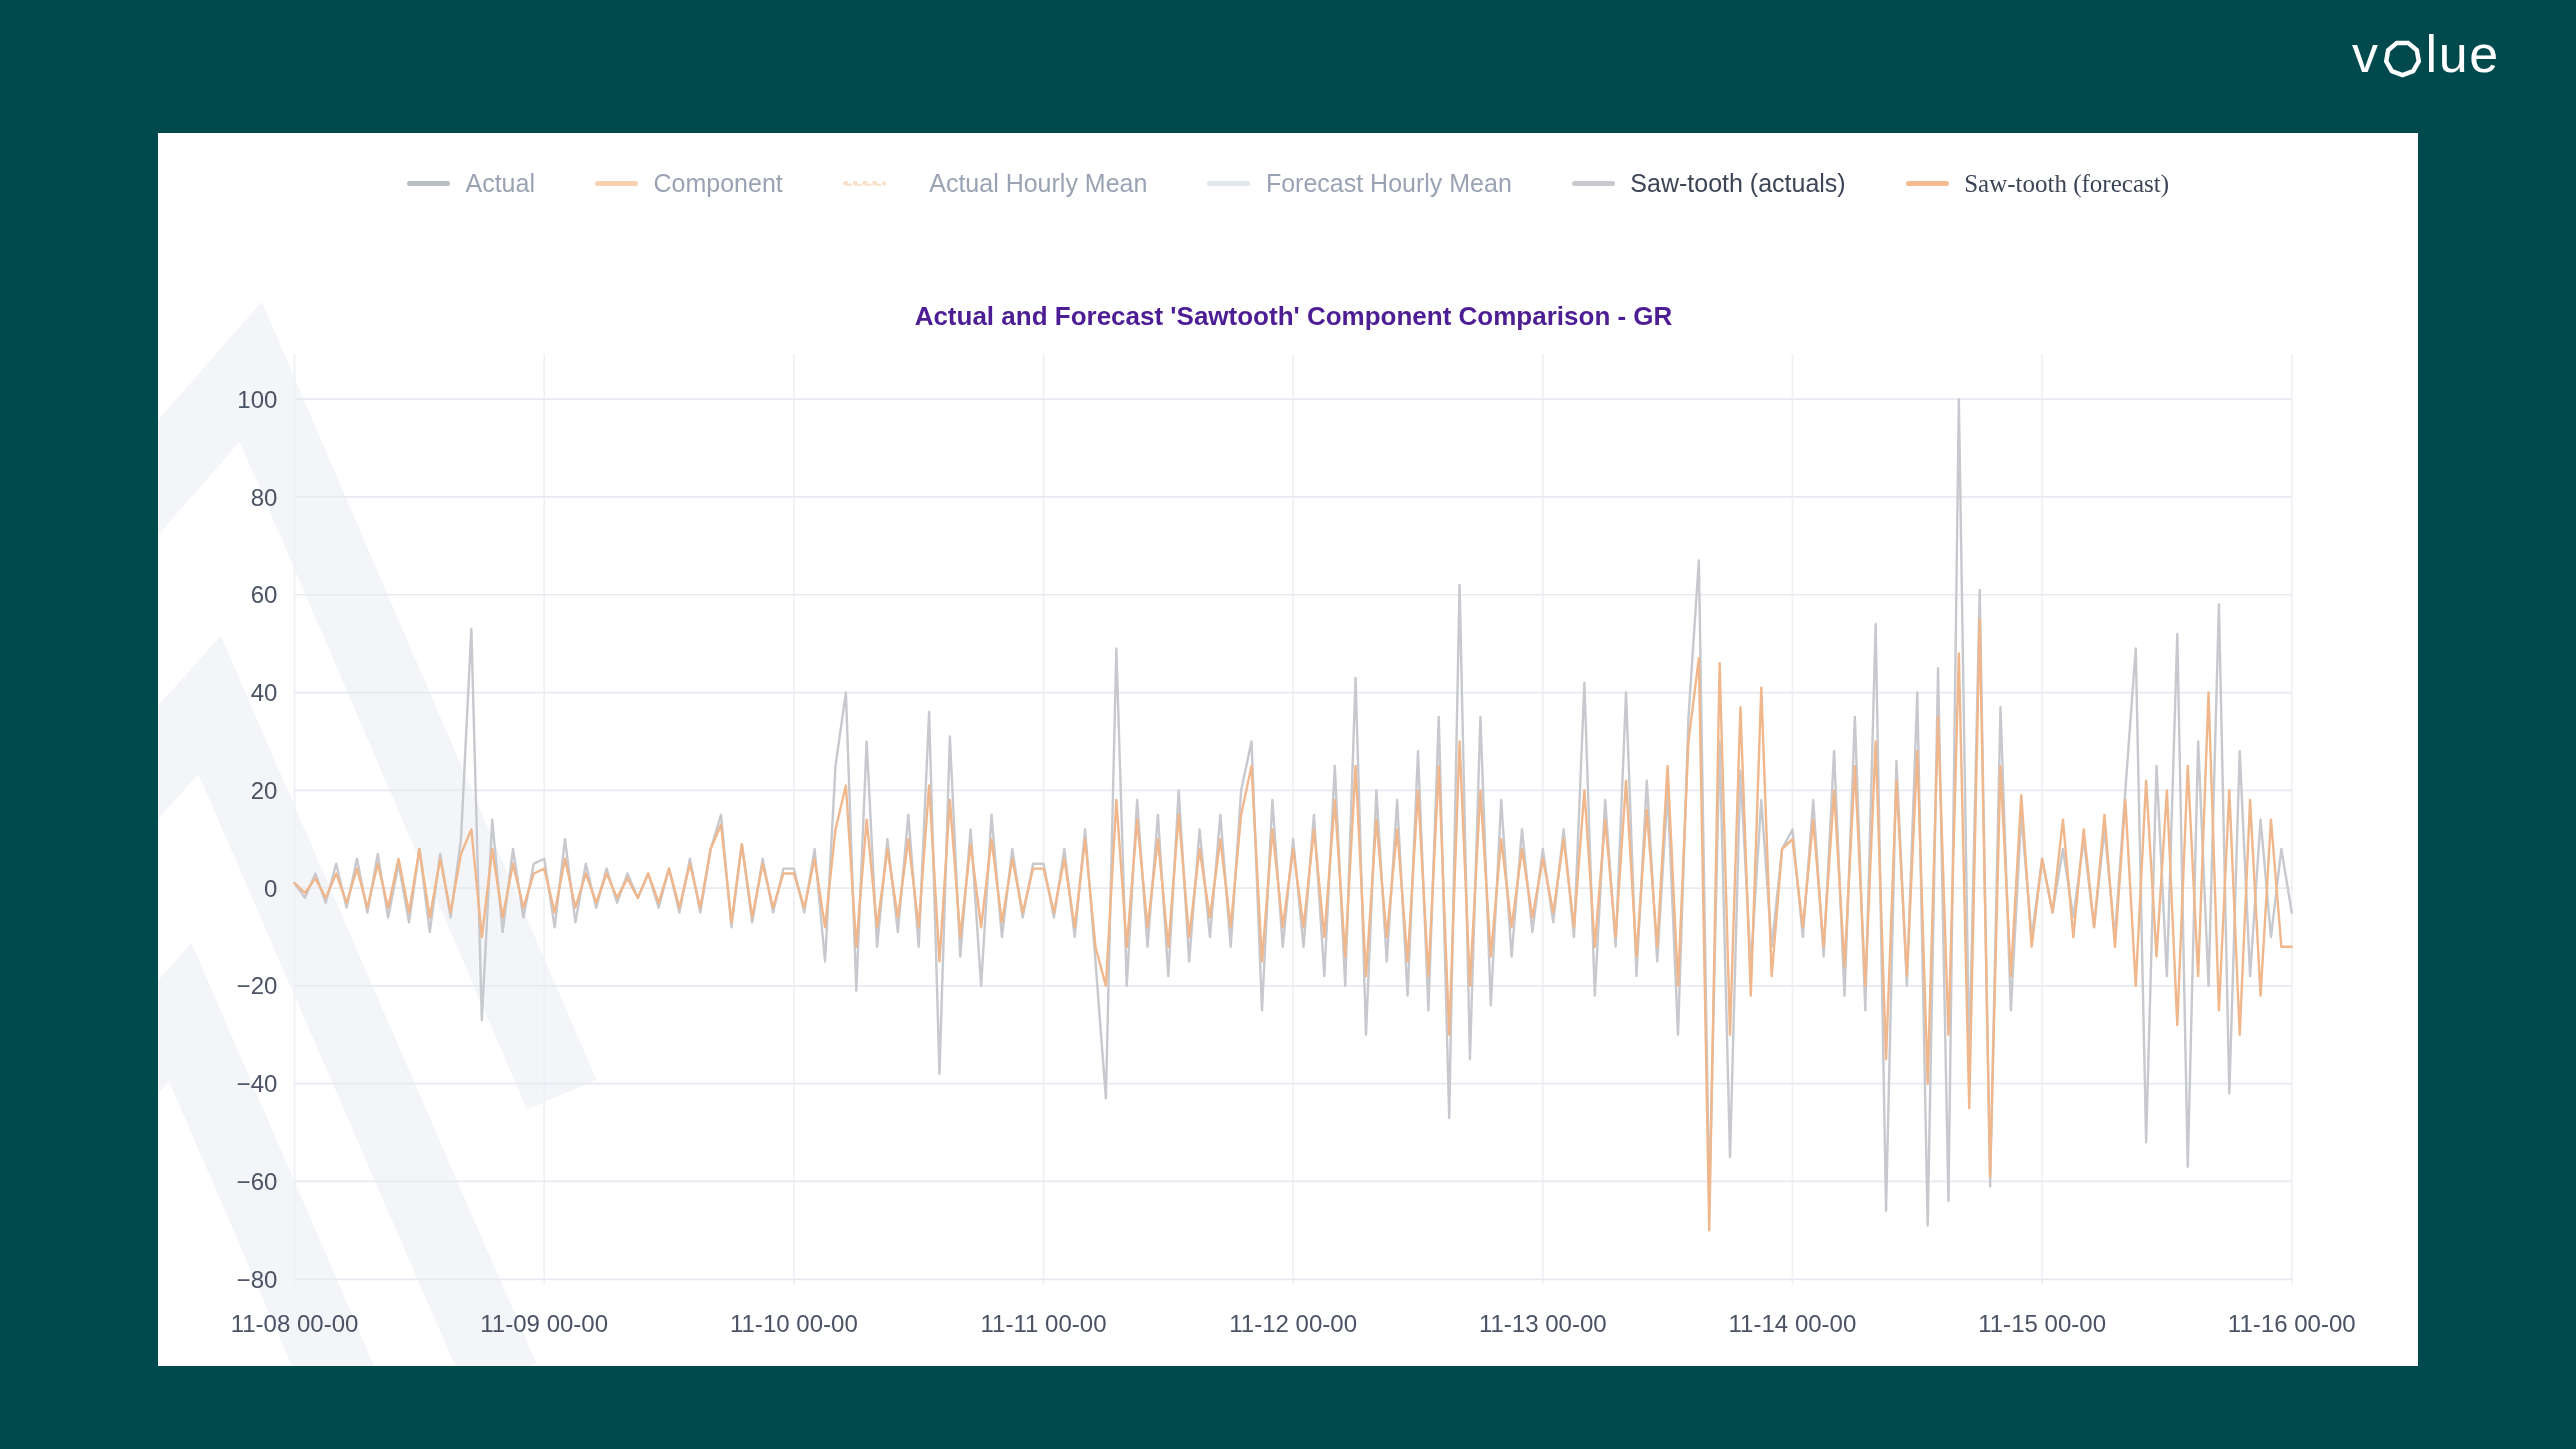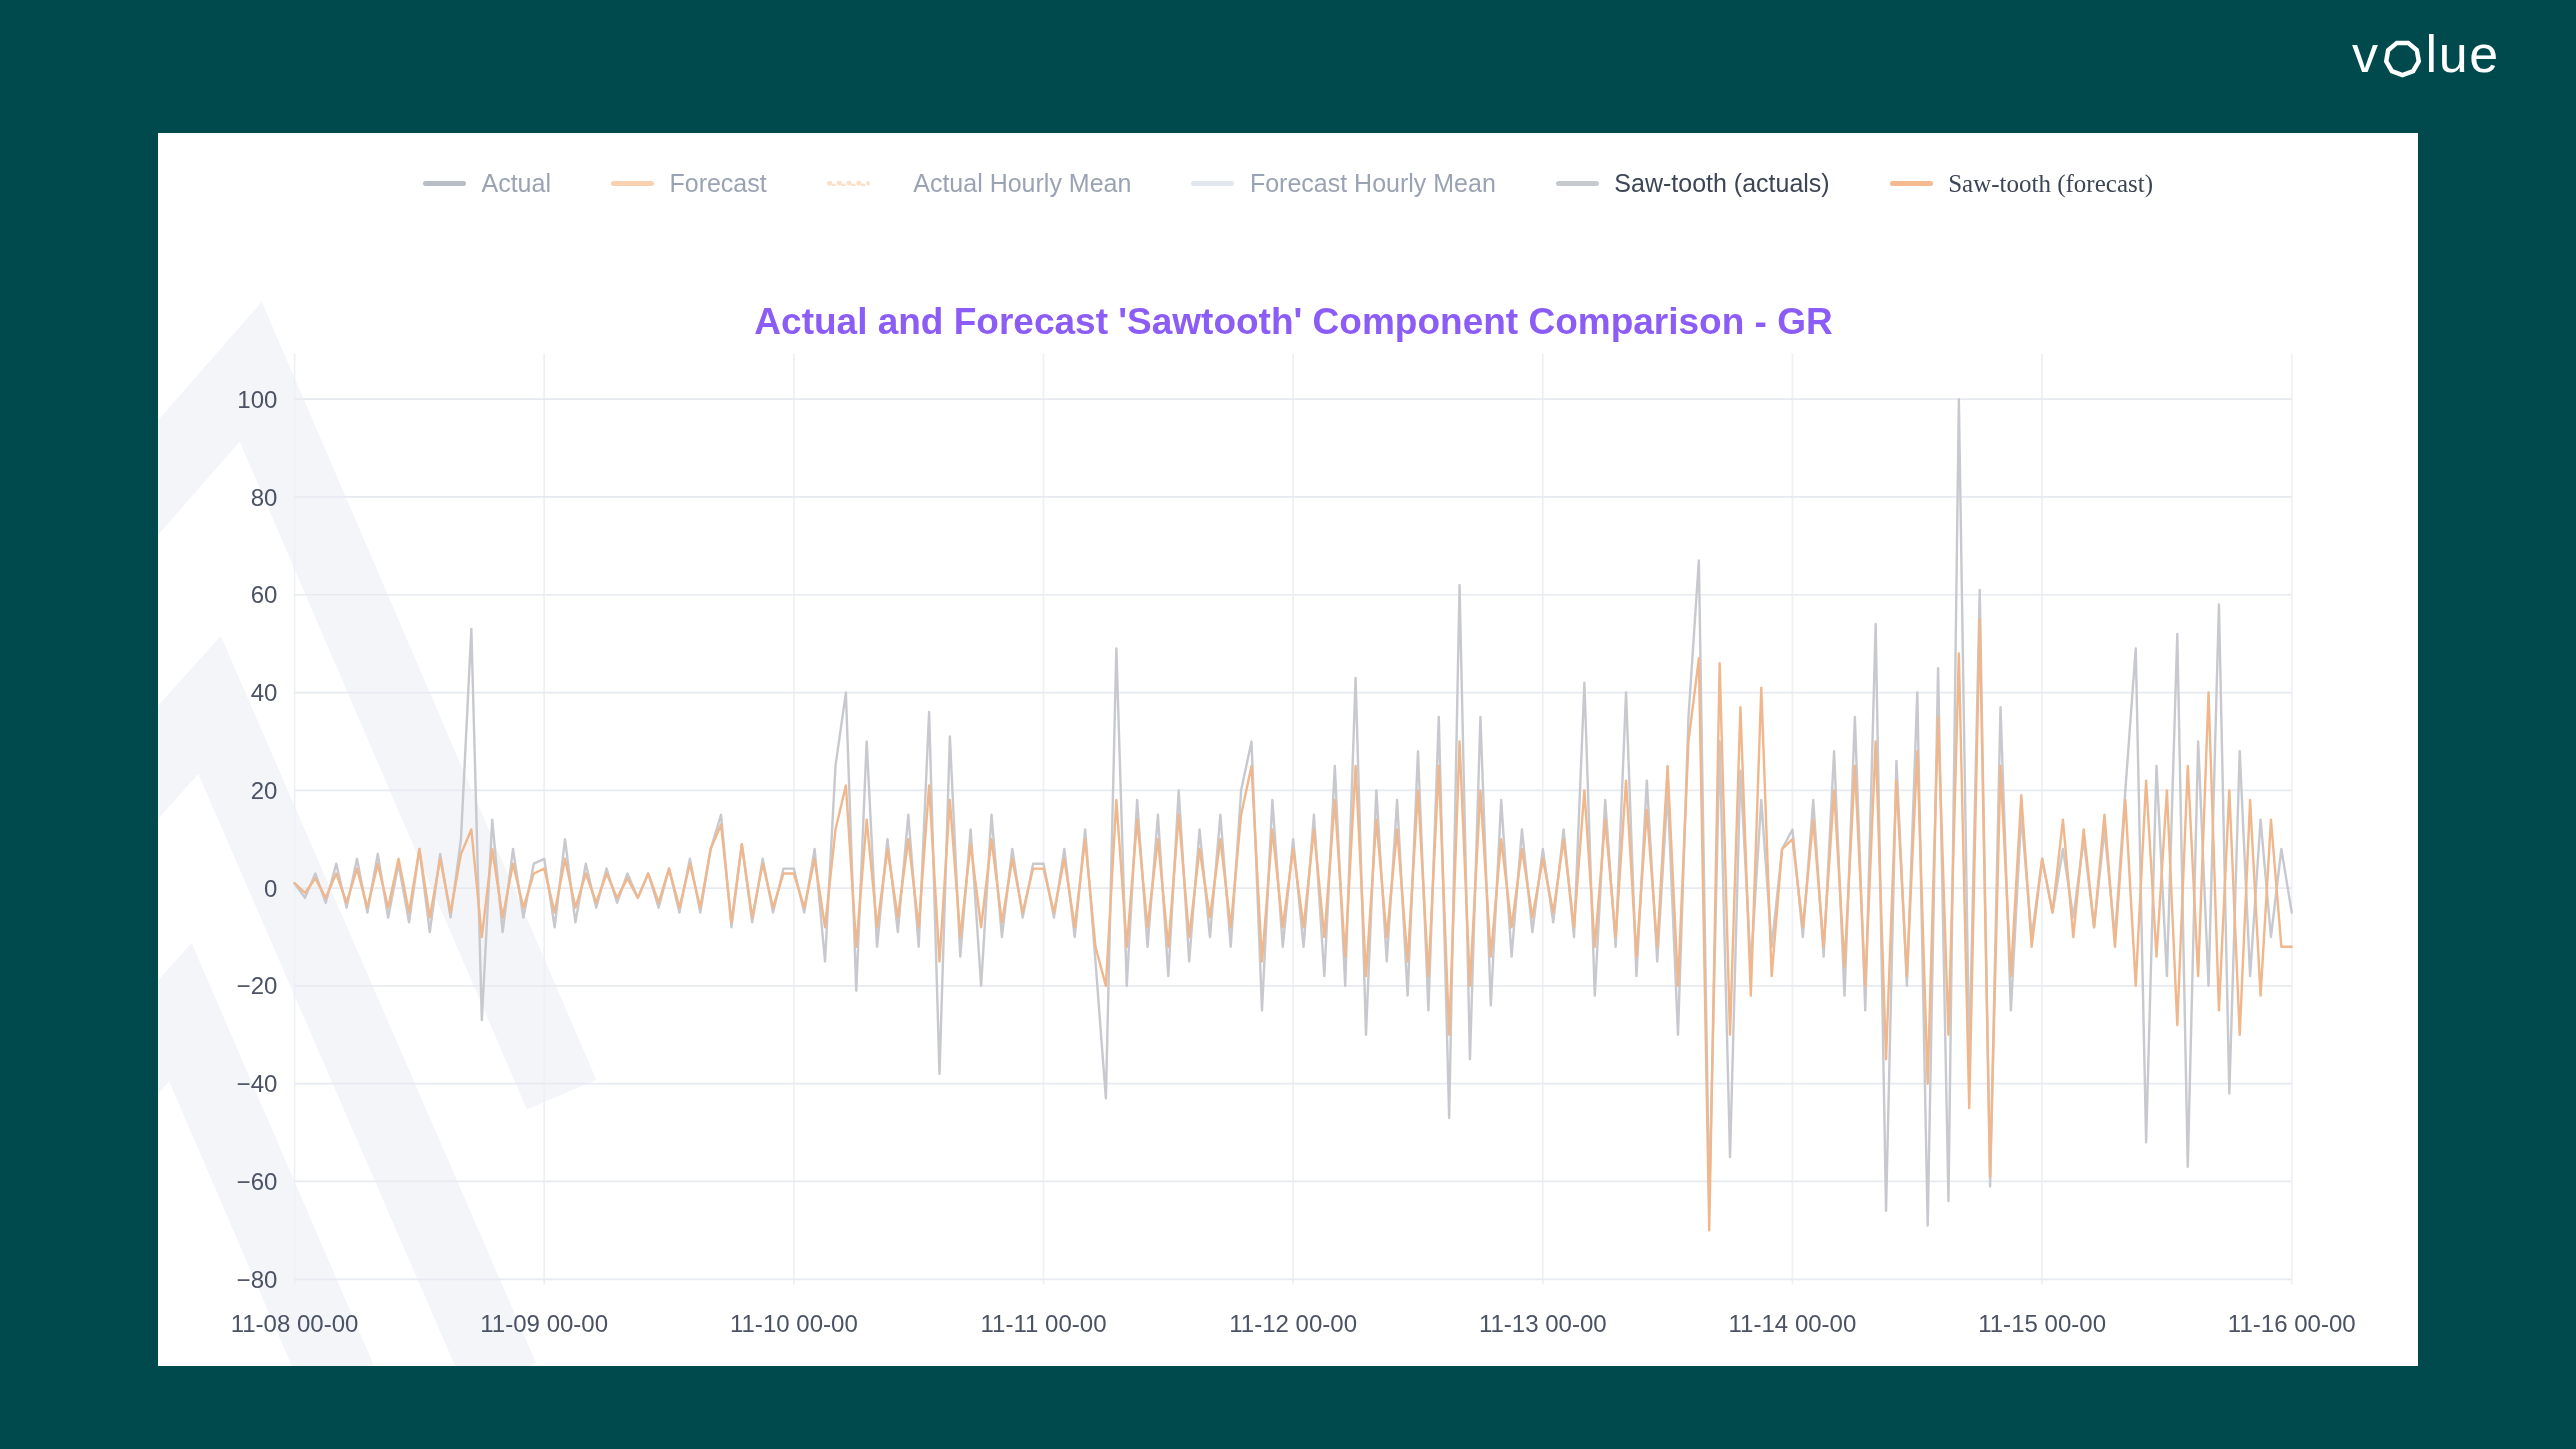--- a/index.html
+++ b/index.html
@@ -20,21 +20,21 @@
   }
   .legend{
     position:absolute;top:38px;left:0;right:0;
     display:flex;justify-content:center;align-items:center;gap:60px;
   }
   .legend-item{display:flex;align-items:center;gap:15.5px;cursor:pointer;}
   .legend-swatch{width:43px;height:5.2px;border-radius:2.6px;flex:0 0 auto;}
   .legend-label{font-size:25px;line-height:1;}
   .chart-title{
     position:absolute;top:168px;left:137px;width:1997px;
-    text-align:center;font-size:37px;font-weight:600;color:#8b5cf6;
+    text-align:center;font-size:26px;font-weight:600;color:#4c1d95;
   }
   #plot{position:absolute;left:0;top:0;}
 </style>
 </head>
 <body>
 
 <div class="brand">
   <span id="brand-v">v</span>
   <svg class="o-mark" width="39" height="39" viewBox="0 0 40 40">
     <polygon points="25.8,4 34.7,11.5 36.7,23 30.9,33 20,37 9.1,33 3.3,23 5.3,11.5 14.2,4" fill="none" stroke="#ffffff" stroke-width="4.6" stroke-linejoin="miter"></polygon>
@@ -88,21 +88,21 @@
       <polyline points="159.0,873.7 171.1,890.8 183.2,862.4 195.3,896.5 207.5,851.0 219.6,902.2 231.7,845.3 243.8,907.9 255.9,839.6 268.0,913.6 280.1,851.0 292.3,919.3 304.4,833.9 316.5,930.7 328.6,839.6 340.7,913.6 352.8,822.5 364.9,577.6 377.1,1033.2 389.2,799.7 401.3,930.7 413.4,833.9 425.5,913.6 437.6,851.0 449.8,845.3 461.9,925.0 474.0,822.5 486.1,919.3 498.2,851.0 510.3,902.2 522.4,856.7 534.6,896.5 546.7,862.4 558.8,890.8 570.9,862.4 583.0,902.2 595.1,856.7 607.2,907.9 619.4,845.3 631.5,907.9 643.6,833.9 655.7,794.0 667.8,925.0 679.9,828.2 692.0,919.3 704.2,845.3 716.3,907.9 728.4,856.7 740.5,856.7 752.6,907.9 764.7,833.9 776.8,964.9 789.0,737.1 801.1,651.7 813.2,999.0 825.3,708.6 837.4,947.8 849.5,822.5 861.6,930.7 873.8,794.0 885.9,947.8 898.0,674.4 910.1,1095.8 922.2,702.9 934.3,959.2 946.4,811.1 958.6,993.3 970.7,794.0 982.8,936.4 994.9,833.9 1007.0,913.6 1019.1,851.0 1031.3,851.0 1043.4,913.6 1055.5,833.9 1067.6,936.4 1079.7,811.1 1091.8,964.9 1103.9,1124.3 1116.1,600.4 1128.2,993.3 1140.3,776.9 1152.4,947.8 1164.5,794.0 1176.6,981.9 1188.7,765.6 1200.9,964.9 1213.0,811.1 1225.1,936.4 1237.2,794.0 1249.3,947.8 1261.4,765.6 1273.5,708.6 1285.7,1021.8 1297.8,776.9 1309.9,947.8 1322.0,822.5 1334.1,947.8 1346.2,794.0 1358.3,981.9 1370.5,737.1 1382.6,993.3 1394.7,634.6 1406.8,1050.3 1418.9,765.6 1431.0,964.9 1443.1,776.9 1455.3,1004.7 1467.4,720.0 1479.5,1021.8 1491.6,680.1 1503.7,1147.1 1515.8,526.4 1527.9,1078.7 1540.1,680.1 1552.2,1016.1 1564.3,776.9 1576.4,959.2 1588.5,811.1 1600.6,930.7 1612.8,833.9 1624.9,919.3 1637.0,811.1 1649.1,936.4 1661.2,640.3 1673.3,1004.7 1685.4,776.9 1697.6,947.8 1709.7,651.7 1721.8,981.9 1733.9,754.2 1746.0,964.9 1758.1,765.6 1770.2,1050.3 1782.4,680.1 1794.5,497.9 1806.6,1243.9 1818.7,708.6 1830.8,1192.6 1842.9,742.8 1855.0,970.6 1867.2,776.9 1879.3,947.8 1891.4,833.9 1903.5,811.1 1915.6,936.4 1927.7,776.9 1939.8,959.2 1952.0,720.0 1964.1,1004.7 1976.2,680.1 1988.3,1021.8 2000.4,571.9 2012.5,1255.3 2024.6,731.4 2036.8,993.3 2048.9,651.7 2061.0,1272.4 2073.1,623.2 2085.2,1243.9 2097.3,310.0 2109.4,1078.7 2121.6,532.1 2133.7,1226.8 2145.8,668.7 2157.9,1021.8 2170.0,794.0 2182.1,936.4 2194.3,845.3 2206.4,907.9 2218.5,833.9 2230.6,913.6 2242.7,822.5 2254.8,925.0 2266.9,811.1 2279.1,936.4 2291.2,765.6 2303.3,600.4 2315.4,1175.5 2327.5,737.1 2339.6,981.9 2351.7,583.3 2363.9,1204.0 2376.0,708.6 2388.1,993.3 2400.2,549.2 2412.3,1118.6 2424.4,720.0 2436.5,981.9 2448.7,799.7 2460.8,936.4 2472.9,833.9 2485.0,907.9" fill="none" stroke="#c7c9ce" stroke-width="2.8" stroke-linejoin="round" stroke-linecap="round"></polyline>
       <polyline points="159.0,873.7 171.1,885.1 183.2,868.1 195.3,890.8 207.5,862.4 219.6,896.5 231.7,856.7 243.8,902.2 255.9,851.0 268.0,902.2 280.1,845.3 292.3,907.9 304.4,833.9 316.5,913.6 328.6,845.3 340.7,907.9 352.8,839.6 364.9,811.1 377.1,936.4 389.2,833.9 401.3,913.6 413.4,851.0 425.5,902.2 437.6,862.4 449.8,856.7 461.9,907.9 474.0,845.3 486.1,902.2 498.2,862.4 510.3,896.5 522.4,862.4 534.6,890.8 546.7,868.1 558.8,890.8 570.9,862.4 583.0,896.5 595.1,856.7 607.2,902.2 619.4,851.0 631.5,902.2 643.6,833.9 655.7,805.4 667.8,919.3 679.9,828.2 692.0,913.6 704.2,851.0 716.3,902.2 728.4,862.4 740.5,862.4 752.6,902.2 764.7,845.3 776.8,925.0 789.0,811.1 801.1,759.9 813.2,947.8 825.3,799.7 837.4,925.0 849.5,833.9 861.6,913.6 873.8,822.5 885.9,925.0 898.0,759.9 910.1,964.9 922.2,776.9 934.3,936.4 946.4,828.2 958.6,925.0 970.7,822.5 982.8,919.3 994.9,845.3 1007.0,907.9 1019.1,856.7 1031.3,856.7 1043.4,907.9 1055.5,845.3 1067.6,925.0 1079.7,822.5 1091.8,947.8 1103.9,993.3 1116.1,776.9 1128.2,947.8 1140.3,799.7 1152.4,925.0 1164.5,822.5 1176.6,947.8 1188.7,794.0 1200.9,936.4 1213.0,833.9 1225.1,913.6 1237.2,822.5 1249.3,925.0 1261.4,794.0 1273.5,737.1 1285.7,964.9 1297.8,811.1 1309.9,925.0 1322.0,833.9 1334.1,925.0 1346.2,811.1 1358.3,936.4 1370.5,776.9 1382.6,959.2 1394.7,737.1 1406.8,981.9 1418.9,799.7 1431.0,936.4 1443.1,811.1 1455.3,964.9 1467.4,765.6 1479.5,981.9 1491.6,737.1 1503.7,1050.3 1515.8,708.6 1527.9,993.3 1540.1,765.6 1552.2,959.2 1564.3,822.5 1576.4,925.0 1588.5,833.9 1600.6,913.6 1612.8,845.3 1624.9,907.9 1637.0,822.5 1649.1,925.0 1661.2,765.6 1673.3,947.8 1685.4,799.7 1697.6,936.4 1709.7,754.2 1721.8,959.2 1733.9,788.3 1746.0,947.8 1758.1,737.1 1770.2,993.3 1782.4,708.6 1794.5,611.8 1806.6,1278.0 1818.7,617.5 1830.8,1050.3 1842.9,668.7 1855.0,1004.7 1867.2,646.0 1879.3,981.9 1891.4,833.9 1903.5,822.5 1915.6,925.0 1927.7,799.7 1939.8,947.8 1952.0,765.6 1964.1,970.6 1976.2,737.1 1988.3,993.3 2000.4,708.6 2012.5,1078.7 2024.6,754.2 2036.8,981.9 2048.9,720.0 2061.0,1107.2 2073.1,680.1 2085.2,1050.3 2097.3,606.1 2109.4,1135.7 2121.6,566.2 2133.7,1215.4 2145.8,737.1 2157.9,981.9 2170.0,771.2 2182.1,947.8 2194.3,845.3 2206.4,907.9 2218.5,799.7 2230.6,936.4 2242.7,811.1 2254.8,925.0 2266.9,794.0 2279.1,947.8 2291.2,776.9 2303.3,993.3 2315.4,754.2 2327.5,959.2 2339.6,765.6 2351.7,1038.9 2363.9,737.1 2376.0,981.9 2388.1,651.7 2400.2,1021.8 2412.3,765.6 2424.4,1050.3 2436.5,776.9 2448.7,1004.7 2460.8,799.7 2472.9,947.8 2485.0,947.8" fill="none" stroke="#f0b78c" stroke-width="2.8" stroke-linejoin="round" stroke-linecap="round"></polyline>
     </svg>
   <div class="legend" id="legend">
       <div class="legend-item">
         <span class="legend-swatch" style="background: rgb(185, 189, 197);"></span>
         <span class="legend-label" style="color: rgb(154, 163, 180);">Actual</span>
       </div>
       <div class="legend-item">
         <span class="legend-swatch" style="background: rgb(248, 210, 176);"></span>
-        <span class="legend-label" style="color: rgb(154, 163, 180);">Forecast</span>
+        <span class="legend-label" style="color: rgb(154, 163, 180);">Component</span>
       </div>
       <div class="legend-item">
         <span class="legend-swatch" style="height: 0px; border-top: 5.2px dotted rgb(249, 224, 200);"></span>
         <span class="legend-label" style="color: rgb(154, 163, 180); margin-left: 28px;">Actual Hourly Mean</span>
       </div>
       <div class="legend-item">
         <span class="legend-swatch" style="background: rgb(226, 230, 239);"></span>
         <span class="legend-label" style="color: rgb(154, 163, 180);">Forecast Hourly Mean</span>
       </div>
       <div class="legend-item">

